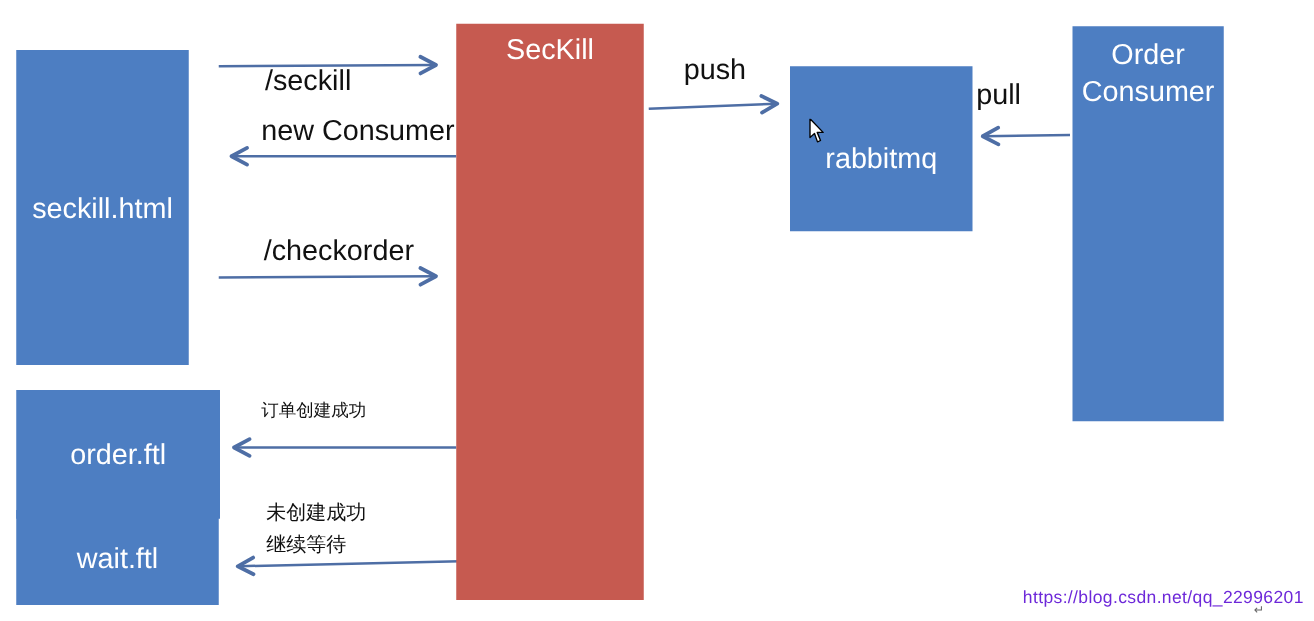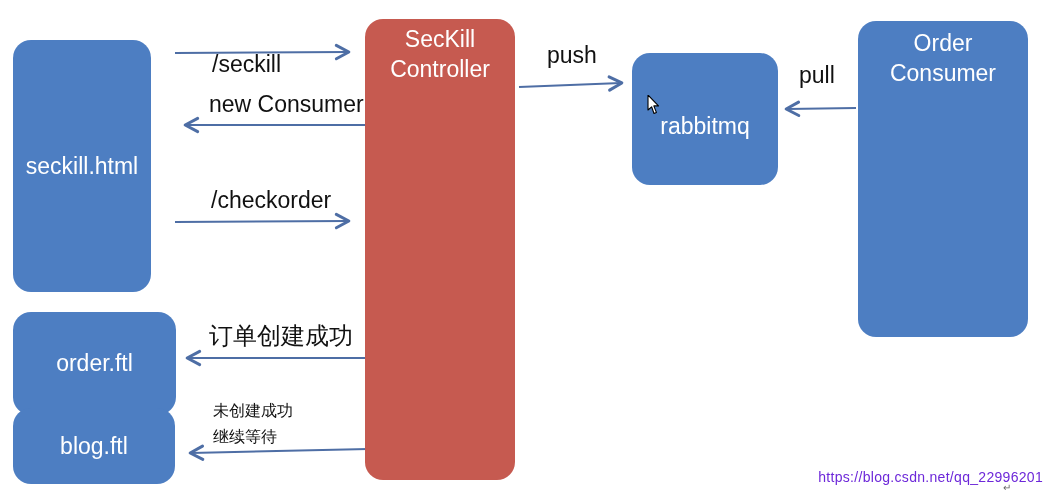--- a/index.html
+++ b/index.html
@@ -15,48 +15,47 @@
     position: absolute;
     left: 0; top: 0;
     width: 1051px; height: 497px;
     pointer-events: none;
   }
   .node {
     position: absolute;
     color: #ffffff;
     font-size: 23px;
     text-align: center;
-    border-radius: 18px;
   }
   .node-blue { background: #4d7ec2; }
   .node-red  { background: #c65a50; }
   .v-center {
     display: flex;
     align-items: center;
     justify-content: center;
   }
   .node-seckill-html   { left: 13px;  top: 40px;  width: 138px; height: 252px; }
   .node-controller     { left: 365px; top: 19px;  width: 150px; height: 461px; padding-top: 6px; box-sizing: border-box; line-height: 1.3; }
   .node-rabbitmq       { left: 632px; top: 53px;  width: 146px; height: 132px; padding-top: 14px; box-sizing: border-box; }
-  .node-order-consumer { left: 858px; top: 21px;  width: 170px; height: 316px; padding-top: 8px; box-sizing: border-box; line-height: 1.3; }
+  .node-order-consumer { left: 858px; top: 21px;  width: 121px; height: 316px; padding-top: 8px; box-sizing: border-box; line-height: 1.3; }
   .node-order-ftl      { left: 13px;  top: 312px; width: 163px; height: 103px; }
   .node-wait-ftl       { left: 13px;  top: 408px; width: 162px; height: 76px; }
   .node-line { display: block; }
   .edge-label {
     position: absolute;
     color: #111111;
     font-size: 23px;
     white-space: nowrap;
   }
   .lbl-seckill    { left: 212px; top: 19px; margin-top: 32px;  }
   .lbl-orderno    { left: 209px; top: 91px;  }
   .lbl-checkorder { left: 211px; top: 187px; }
   .lbl-push       { left: 547px; top: 42px;  }
-  .lbl-pull       { left: 799px; top: 62px;  }
-  .lbl-created    { left: 209px; top: 320px; font-size: 24px; }
+  .lbl-pull       { left: 781px; top: 62px;  }
+  .lbl-created    { left: 209px; top: 320px; font-size: 14px; }
   .lbl-waiting    { left: 213px; top: 398px; font-size: 16px; line-height: 26px; }
   .lbl-waiting .edge-label-line { display: block; white-space: nowrap; }
   .watermark {
     position: absolute;
     right: 8px; top: 469px;
     color: #6d28d9;
     font-size: 14px;
     letter-spacing: 0.3px;
   }
   .return-mark {
@@ -92,38 +91,37 @@
       <line x1="368" y1="449" x2="191" y2="453" marker-end="url(#arrowhead)"></line>
     </g>
   </svg>
 
   <div class="node node-blue node-seckill-html v-center">
     <span>seckill.html</span>
   </div>
 
   <div class="node node-red node-controller">
     <span class="node-line">SecKill</span>
-    <span class="node-line">Controller</span>
   </div>
 
   <div class="node node-blue node-rabbitmq v-center">
     <span>rabbitmq</span>
   </div>
 
   <div class="node node-blue node-order-consumer">
     <span class="node-line">Order</span>
     <span class="node-line">Consumer</span>
   </div>
 
   <div class="node node-blue node-order-ftl v-center">
     <span>order.ftl</span>
   </div>
 
   <div class="node node-blue node-wait-ftl v-center">
-    <span>blog.ftl</span>
+    <span>wait.ftl</span>
   </div>
 
   <span class="edge-label lbl-seckill">/seckill</span>
   <span class="edge-label lbl-orderno">new Consumer</span>
   <span class="edge-label lbl-checkorder">/checkorder</span>
   <span class="edge-label lbl-push">push</span>
   <span class="edge-label lbl-pull">pull</span>
   <span class="edge-label lbl-created">订单创建成功</span>
   <span class="edge-label lbl-waiting">
     <span class="edge-label-line">未创建成功</span>

